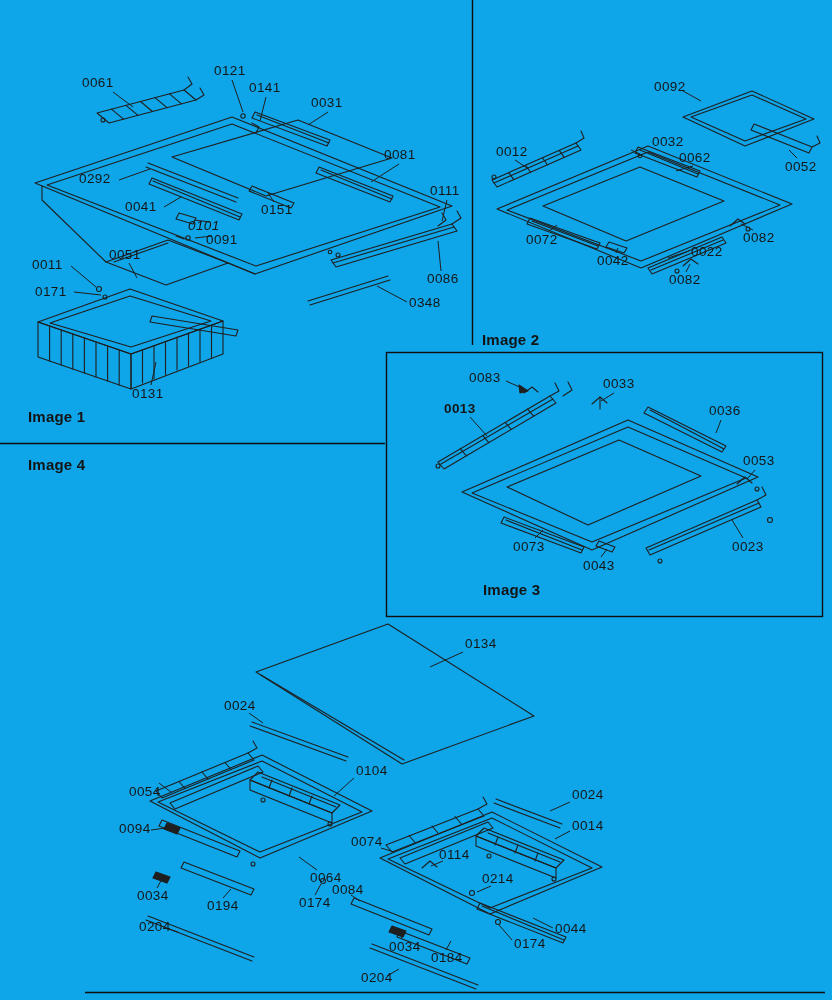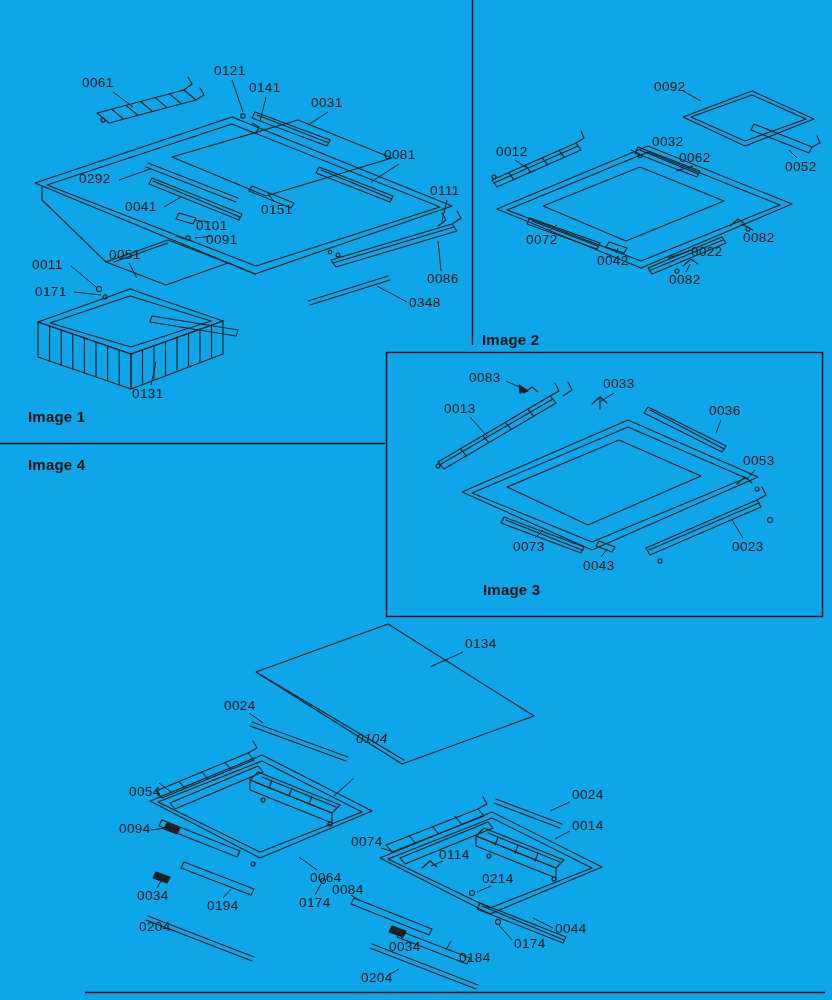--- a/index.html
+++ b/index.html
@@ -300,21 +300,21 @@
     </svg>
 
   <div id="labels-layer">
       <div class="part-label" style="left: 82px; top: 76px;">0061</div>
       <div class="part-label" style="left: 214px; top: 64px;">0121</div>
       <div class="part-label" style="left: 249px; top: 81px;">0141</div>
       <div class="part-label" style="left: 311px; top: 96px;">0031</div>
       <div class="part-label" style="left: 384px; top: 148px;">0081</div>
       <div class="part-label" style="left: 79px; top: 172px;">0292</div>
       <div class="part-label" style="left: 125px; top: 200px;">0041</div>
-      <div class="part-label" style="left: 196px; top: 219px;">0101</div>
+      <div class="part-label" style="left: 188px; top: 219px; font-style: italic;">0101</div>
       <div class="part-label" style="left: 261px; top: 203px;">0151</div>
       <div class="part-label" style="left: 206px; top: 233px;">0091</div>
       <div class="part-label" style="left: 430px; top: 184px;">0111</div>
       <div class="part-label" style="left: 32px; top: 258px;">0011</div>
       <div class="part-label" style="left: 109px; top: 248px;">0051</div>
       <div class="part-label" style="left: 35px; top: 285px;">0171</div>
       <div class="part-label" style="left: 427px; top: 272px;">0086</div>
       <div class="part-label" style="left: 409px; top: 296px;">0348</div>
       <div class="part-label" style="left: 132px; top: 387px;">0131</div>
       <div class="part-label" style="left: 643px; top: 80px; margin-left: 11px;">0092</div>
@@ -322,45 +322,45 @@
       <div class="part-label" style="left: 612px; top: 135px; margin-left: 40px;">0032</div>
       <div class="part-label" style="left: 679px; top: 151px;">0062</div>
       <div class="part-label" style="left: 785px; top: 160px;">0052</div>
       <div class="part-label" style="left: 526px; top: 233px;">0072</div>
       <div class="part-label" style="left: 597px; top: 254px;">0042</div>
       <div class="part-label" style="left: 691px; top: 245px;">0022</div>
       <div class="part-label" style="left: 743px; top: 231px;">0082</div>
       <div class="part-label" style="left: 669px; top: 273px;">0082</div>
       <div class="part-label" style="left: 469px; top: 371px;">0083</div>
       <div class="part-label" style="left: 603px; top: 377px;">0033</div>
-      <div class="part-label" style="left: 444px; top: 402px;">0013</div>
+      <div class="part-label" style="left: 444px; top: 402px; font-weight: bold;">0013</div>
       <div class="part-label" style="left: 709px; top: 404px;">0036</div>
       <div class="part-label" style="left: 743px; top: 454px;">0053</div>
       <div class="part-label" style="left: 513px; top: 540px;">0073</div>
       <div class="part-label" style="left: 583px; top: 559px;">0043</div>
       <div class="part-label" style="left: 732px; top: 540px;">0023</div>
       <div class="part-label" style="left: 465px; top: 637px;">0134</div>
       <div class="part-label" style="left: 224px; top: 699px;">0024</div>
       <div class="part-label" style="left: 129px; top: 785px;">0054</div>
-      <div class="part-label" style="left: 356px; top: 732px; font-style: italic;">0104</div>
+      <div class="part-label" style="left: 356px; top: 764px;">0104</div>
       <div class="part-label" style="left: 119px; top: 822px;">0094</div>
       <div class="part-label" style="left: 572px; top: 788px;">0024</div>
       <div class="part-label" style="left: 572px; top: 819px;">0014</div>
       <div class="part-label" style="left: 351px; top: 835px;">0074</div>
       <div class="part-label" style="left: 439px; top: 848px;">0114</div>
       <div class="part-label" style="left: 310px; top: 871px;">0064</div>
       <div class="part-label" style="left: 482px; top: 872px;">0214</div>
       <div class="part-label" style="left: 137px; top: 889px;">0034</div>
       <div class="part-label" style="left: 207px; top: 899px;">0194</div>
       <div class="part-label" style="left: 332px; top: 883px;">0084</div>
       <div class="part-label" style="left: 299px; top: 896px;">0174</div>
       <div class="part-label" style="left: 139px; top: 920px;">0204</div>
       <div class="part-label" style="left: 555px; top: 922px;">0044</div>
       <div class="part-label" style="left: 389px; top: 940px;">0034</div>
-      <div class="part-label" style="left: 431px; top: 951px; margin-left: 28px;">0184</div>
+      <div class="part-label" style="left: 431px; top: 951px;">0184</div>
       <div class="part-label" style="left: 514px; top: 937px;">0174</div>
       <div class="part-label" style="left: 361px; top: 971px;">0204</div>
     </div>
 
   <div class="figure-caption" style="left:28px;top:409px">Image 1</div>
   <div class="figure-caption" style="left:482px;top:332px">Image 2</div>
   <div class="figure-caption" style="left:483px;top:582px">Image 3</div>
   <div class="figure-caption" style="left:28px;top:457px">Image 4</div>
 </div>
 

